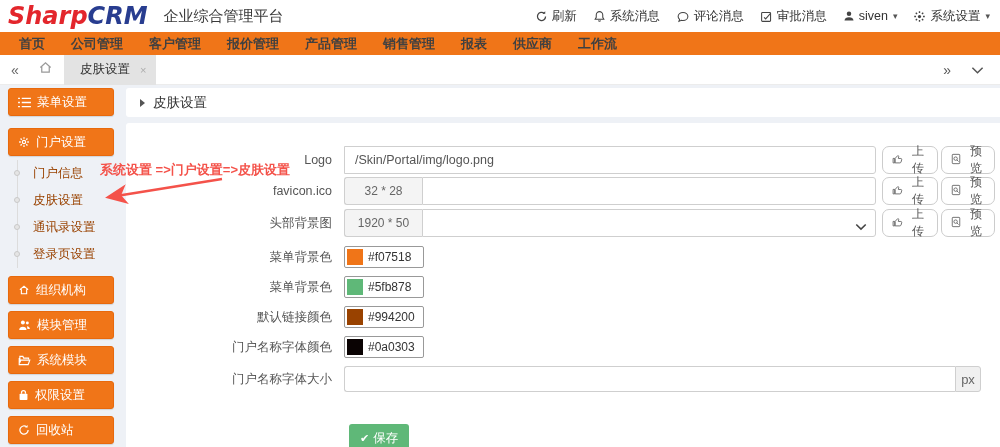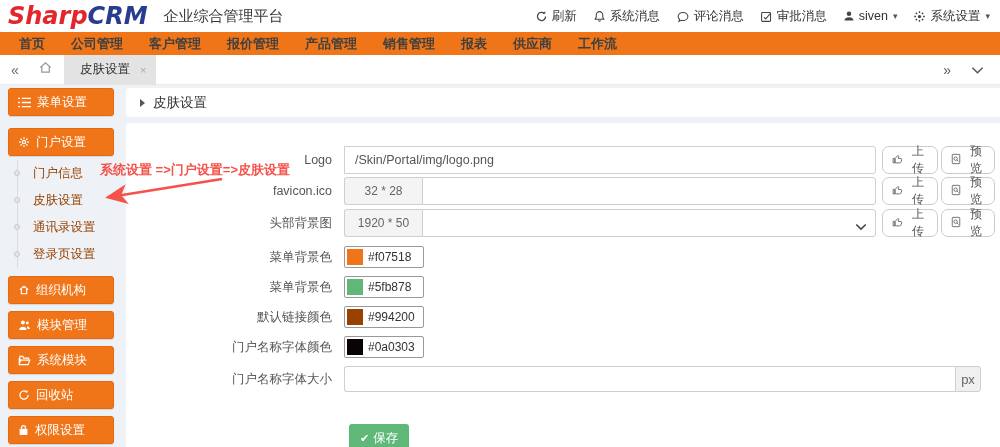--- a/index.html
+++ b/index.html
@@ -246,35 +246,35 @@
       <div class="side-btn mb7">
         <span>
             <svg width="13" height="11" viewBox="0 0 16 13">
               <path d="M1.5 3.5v8h11l2-5.5h-11l-1.2 3V1.5H6l1 2h6v1.5" fill="none" stroke="#fff" stroke-width="1.4"></path>
             </svg>
           </span>
         <span>系统模块</span>
       </div>
       <div class="side-btn mb7">
         <span>
+            <svg width="11" height="12" viewBox="0 0 14 15">
+              <rect x="2" y="6" width="10" height="8" rx="1" fill="#fff"></rect>
+              <path d="M4.5 6V4.5a2.5 2.5 0 0 1 5 0V6" fill="none" stroke="#fff" stroke-width="1.6"></path>
+            </svg>
+          </span>
+        <span>权限设置</span>
+      </div>
+      <div class="side-btn mb7">
+        <span>
             <svg width="12" height="12" viewBox="0 0 16 16">
               <path d="M13.5 8a5.5 5.5 0 1 1-2-4.2" fill="none" stroke="#fff" stroke-width="1.7"></path>
               <path d="M12.8 1.2v3.4H9.4z" fill="#fff"></path>
             </svg>
           </span>
         <span>回收站</span>
-      </div>
-      <div class="side-btn mb7">
-        <span>
-            <svg width="11" height="12" viewBox="0 0 14 15">
-              <rect x="2" y="6" width="10" height="8" rx="1" fill="#fff"></rect>
-              <path d="M4.5 6V4.5a2.5 2.5 0 0 1 5 0V6" fill="none" stroke="#fff" stroke-width="1.6"></path>
-            </svg>
-          </span>
-        <span>权限设置</span>
       </div>
     </div>
 
     <div class="annotation">
       <div class="annotation-text">系统设置 =&gt;门户设置=&gt;皮肤设置</div>
       <svg width="140" height="32">
         <defs>
           <marker id="arrowhead" markerWidth="9" markerHeight="8" refX="7" refY="4" orient="auto">
             <path d="M9 4L0 0l2.5 4L0 8z" fill="#f4524a"></path>
           </marker>

